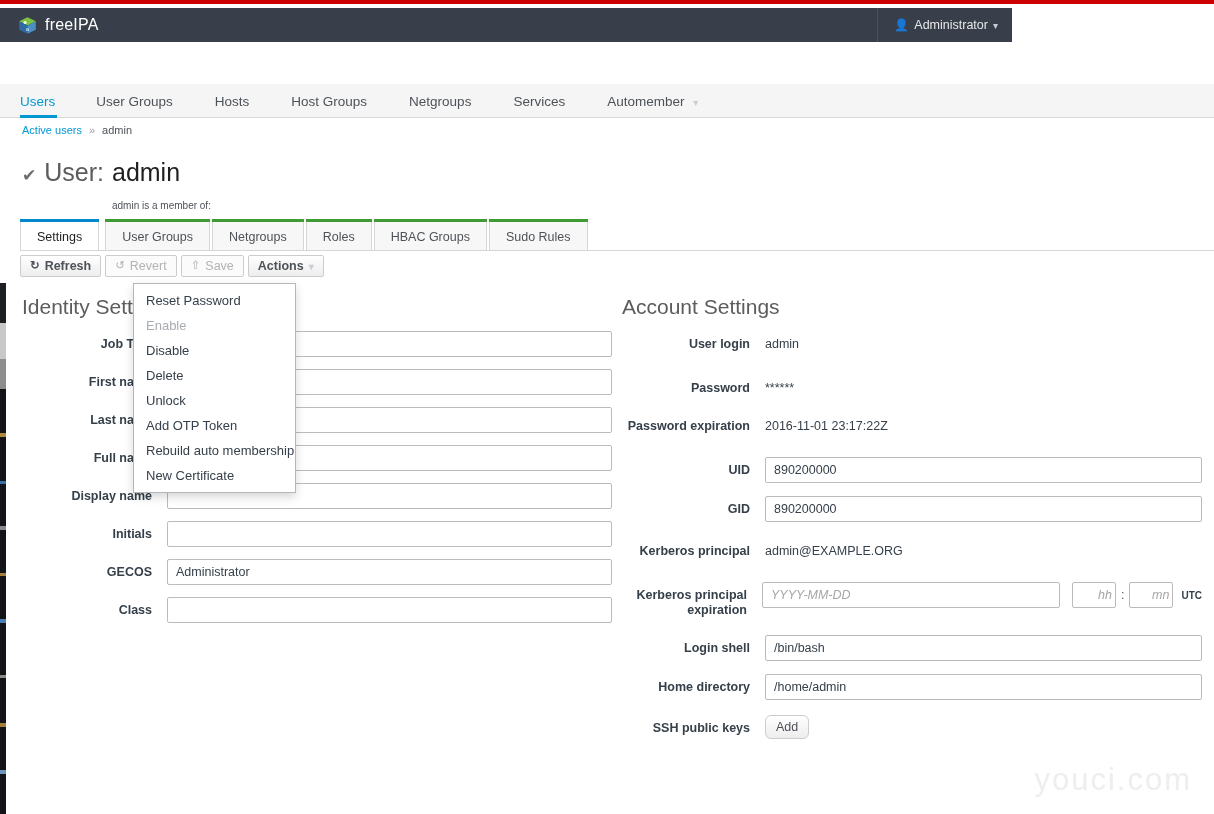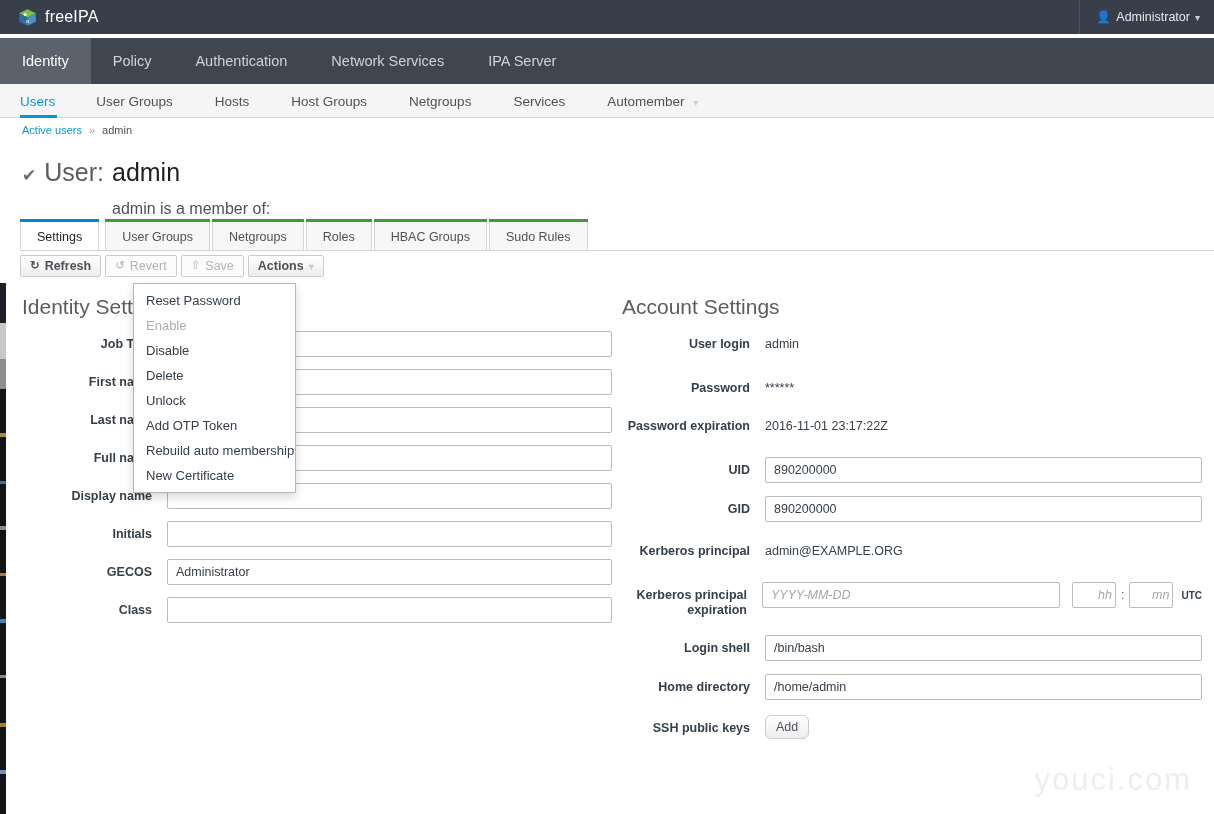--- a/index.html
+++ b/index.html
@@ -12,21 +12,21 @@
     font-size: 13px;
     color: #333333;
   }
   #app { position: relative; width: 1214px; height: 814px; background:#fff; }
 
   
   .red-bar { position:absolute; top:0; left:0; width:1214px; height:4px; background:#cc0000; }
 
   
   .masthead {
-    position:absolute; top:0; left:0; width:1214px; height:34px;
+    position:absolute; top:8px; left:0; width:1012px; height:34px;
     background:#383f4a; display:flex; align-items:center;
   }
   .brand { display:flex; align-items:center; gap:8px; padding-left:18px; }
   .brand-cube { width:19px; height:19px; position:relative; display:block; }
   .brand-text { color:#ffffff; font-size:16px; letter-spacing:.2px; }
   .masthead-right {
     margin-left:auto; display:flex; align-items:center; height:34px;
     border-left:1px solid #4c535d; padding:0 14px 0 16px;
   }
   .user-chip { color:#e6e8ea; font-size:12.5px; display:flex; align-items:center; gap:5px; cursor:pointer; }
@@ -72,21 +72,21 @@
   
   .page-title {
     position:absolute; top:158px; left:22px;
     font-size:25px; font-weight:300; color:#5c5c5c;
     display:flex; align-items:baseline; gap:8px; white-space:nowrap;
   }
   .page-title .chk { color:#6e6e6e; font-size:17px; }
   .page-title .obj { color:#1f1f1f; font-weight:400; }
 
   
-  .member-note { position:absolute; top:200px; left:112px; font-size:16px; color:#4d5258;text-align:center; }
+  .member-note { position:absolute; top:200px; left:112px; font-size:10px; color:#4d5258;text-align:center; }
   .facet-tabs { position:absolute; top:221px; left:20px; display:flex; align-items:flex-end; gap:0; }
   .facet-group { display:flex; }
   .facet {
     position:relative; height:30px; padding:0 16px;
     display:flex; align-items:center; justify-content:center;
     font-size:12.5px; color:#4d5258; background:#f7f7f7;
     border:1px solid #d6d6d6; border-bottom:none; cursor:pointer; white-space:nowrap;
   }
   .facet + .facet { margin-left:2px; }
   .facet-group + .facet-group { margin-left:6px; }
@@ -183,37 +183,20 @@
     </div>
     <div class="masthead-right">
       <div class="user-chip">
         <span class="pf-ico">👤</span>
         <span>Administrator</span>
         <span class="caret-dn">▾</span>
       </div>
     </div>
   </div>
 
-  <div class="nav-primary">
-    <div class="nitem active">
-      <span>Identity</span>
-    </div>
-    <div class="nitem">
-      <span>Policy</span>
-    </div>
-    <div class="nitem">
-      <span>Authentication</span>
-    </div>
-    <div class="nitem">
-      <span>Network Services</span>
-    </div>
-    <div class="nitem">
-      <span>IPA Server</span>
-    </div>
-  </div>
 
   <div class="nav-secondary">
     <div class="sitem active">
       <span>Users</span>
     </div>
     <div class="sitem">
       <span>User Groups</span>
     </div>
     <div class="sitem">
       <span>Hosts</span>

